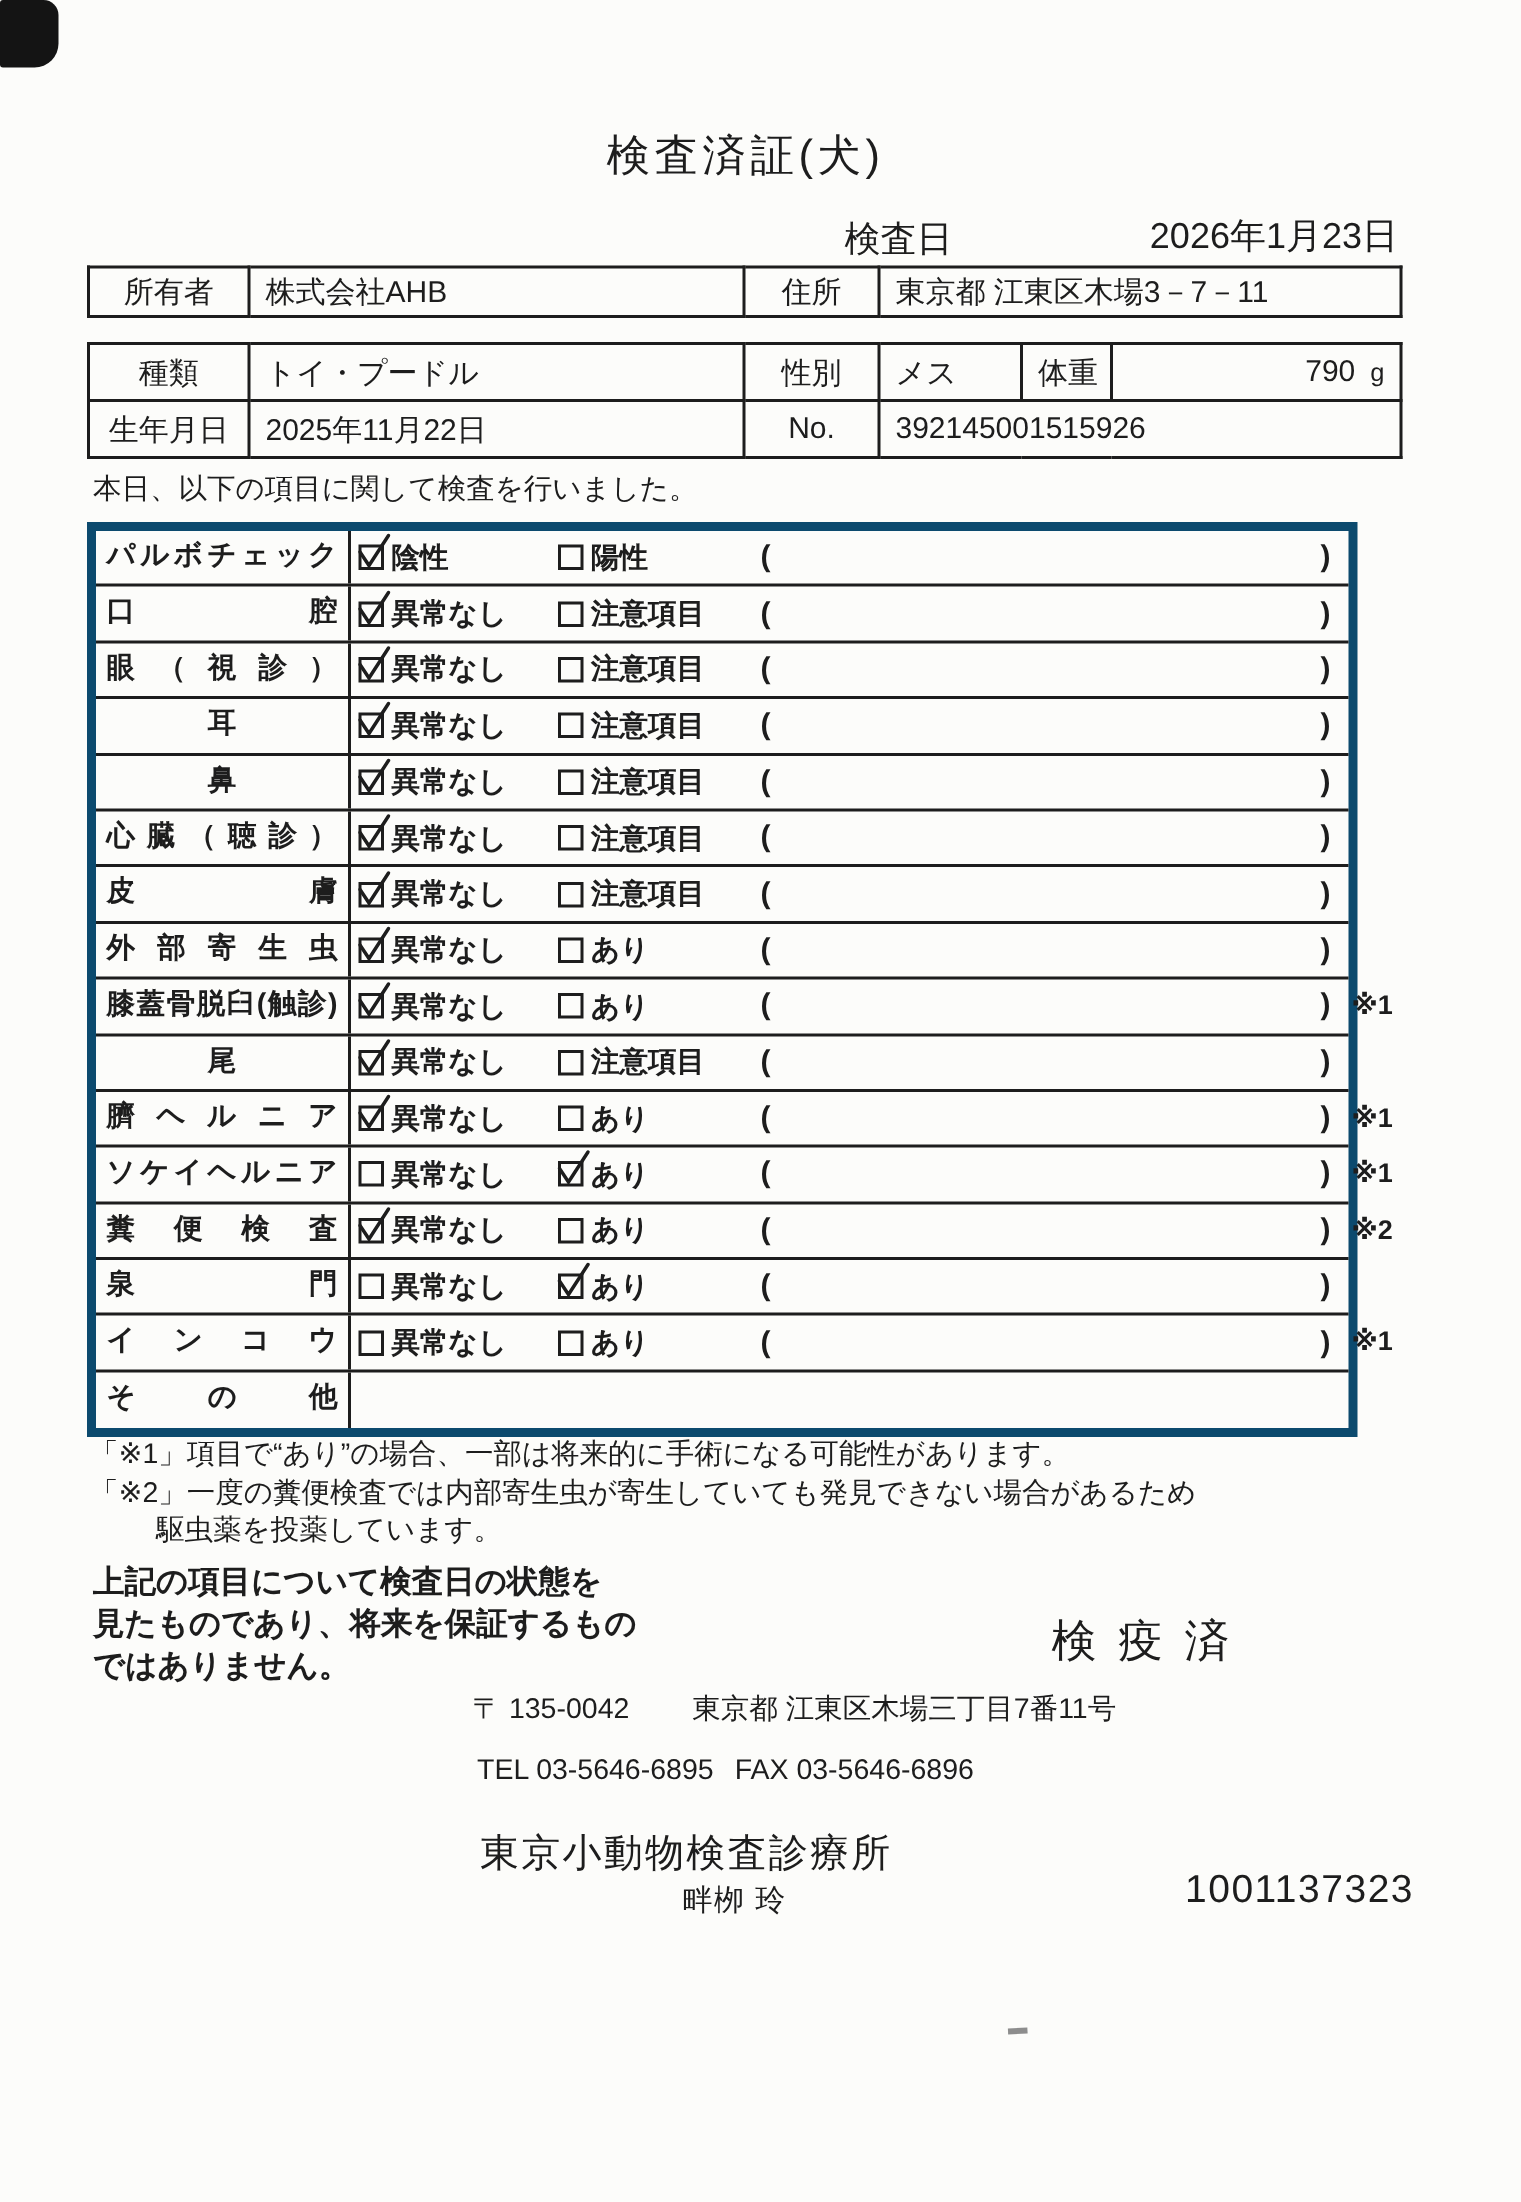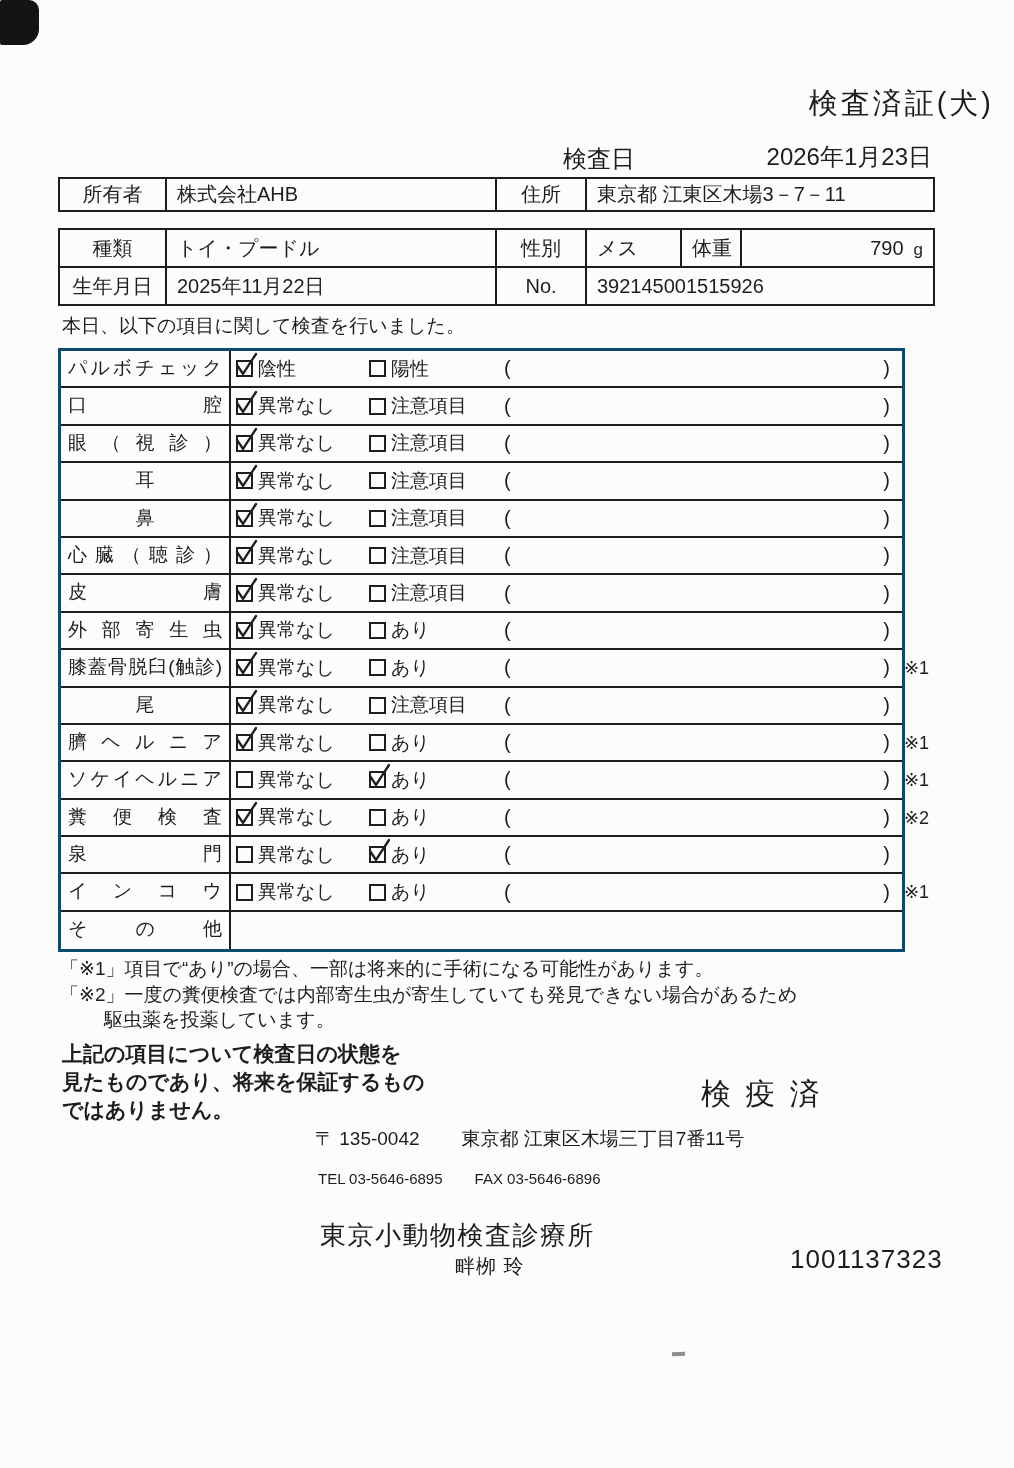--- a/index.html
+++ b/index.html
@@ -14,21 +14,21 @@
     overflow: hidden;
   }
   .corner-mark {
     position: absolute; left: 0; top: 0;
     width: 39px; height: 45px;
     background: #141414;
     border-radius: 2px 10px 16px 2px;
   }
   .title {
     position: absolute; top: 84px; left: 0; right: 20px;
-    text-align: right;
+    text-align: center;
     font-size: 29px; letter-spacing: 3px;
   }
   .date-label { position: absolute; top: 143px; left: 563px; font-size: 24px; }
   .date-value { position: absolute; top: 141px; right: 82px; font-size: 24px; }
 
   table.grid { position: absolute; left: 58px; border-collapse: collapse; table-layout: fixed; width: 877px; }
   table.grid td {
     border: 2px solid #1d1d1d;
     font-size: 20px;
     padding: 0 10px;
@@ -40,22 +40,23 @@
   .pet-table { top: 228px; }
   .pet-table td { height: 36px; }
   td.lbl { text-align: center; padding: 0 4px; }
   td.weight { text-align: right; padding-right: 18px; }
   td.weight .unit { font-size: 17px; margin-left: 10px; }
 
   .intro { position: absolute; top: 313px; left: 62px; font-size: 19px; }
 
   .insp-table {
     position: absolute; top: 348px; left: 58px; width: 847px;
-    border: 3px solid #0c4a6e;
+    border: 6px solid #0c4a6e;
     box-sizing: border-box;
+    font-weight: bold;
   }
   .insp-row {
     position: relative;
     display: flex;
     height: 37.4px;
     box-sizing: border-box;
     border-bottom: 2px solid #1d1d1d;
     align-items: stretch;
   }
   .insp-row:last-child { border-bottom: none; }
@@ -97,21 +98,21 @@
   .note-3 { top: 1007px; left: 104px; }
 
   .disc-line { position: absolute; left: 62px; font-size: 21px; font-weight: bold; white-space: nowrap; }
   .disc-1 { top: 1040px; }
   .disc-2 { top: 1068px; }
   .disc-3 { top: 1096px; }
 
   .stamp { position: absolute; top: 1074px; left: 701px; font-size: 30px; letter-spacing: 3px; }
 
   .postal-row { position: absolute; top: 1126px; left: 315px; font-size: 19px; display: flex; gap: 42px; white-space: nowrap; }
-  .tel-row { position: absolute; top: 1170px; left: 318px; font-size: 15px; display: flex; gap: 32px; white-space: nowrap; }
+  .tel-row { position: absolute; top: 1170px; left: 318px; font-size: 19px; display: flex; gap: 14px; white-space: nowrap; }
   .clinic-name { position: absolute; top: 1218px; left: 320px; font-size: 26px; letter-spacing: 1.5px; }
   .vet-name { position: absolute; top: 1253px; left: 455px; font-size: 20px; letter-spacing: 1px; }
   .serial { position: absolute; top: 1244px; left: 790px; font-size: 26px; letter-spacing: 1px; }
   .bottom-dash {
     position: absolute; top: 1352px; left: 672px;
     width: 13px; height: 4px; background: #8d8d8d;
     transform: rotate(-3deg);
   }
 </style>
 </head>

